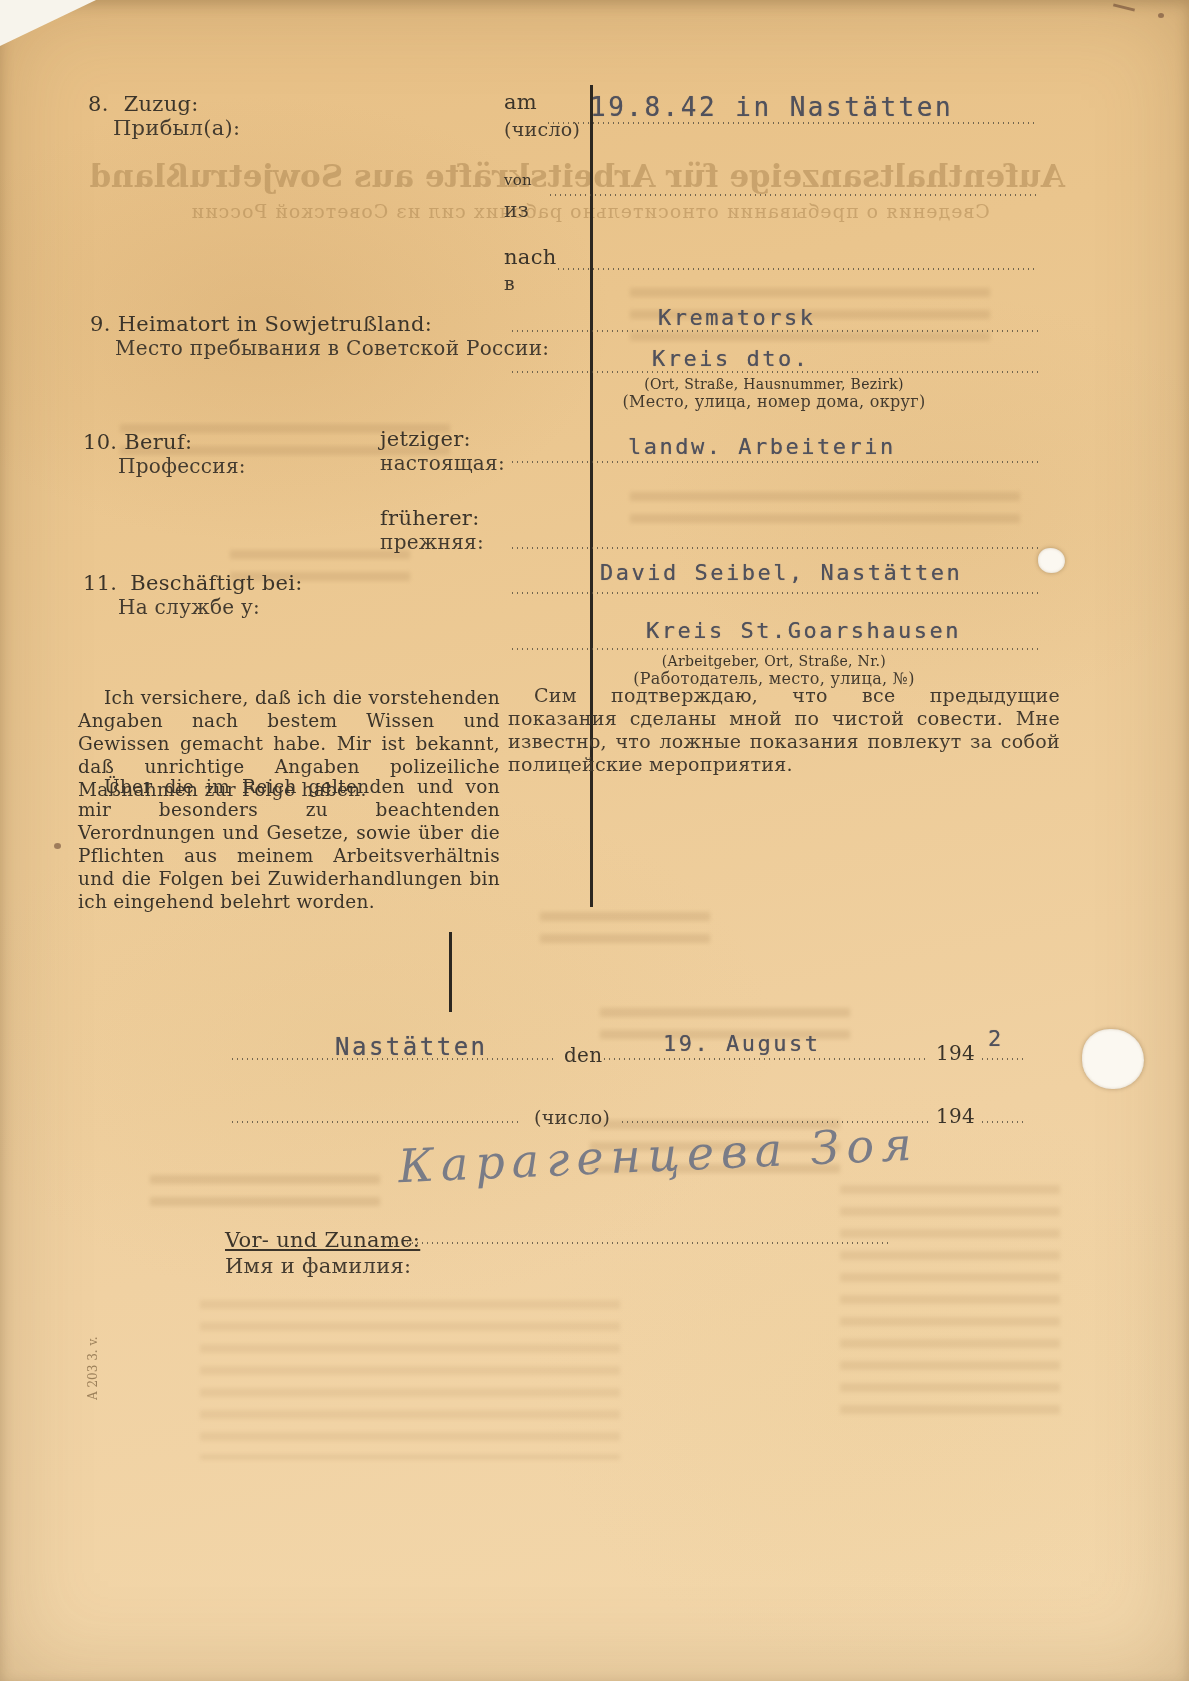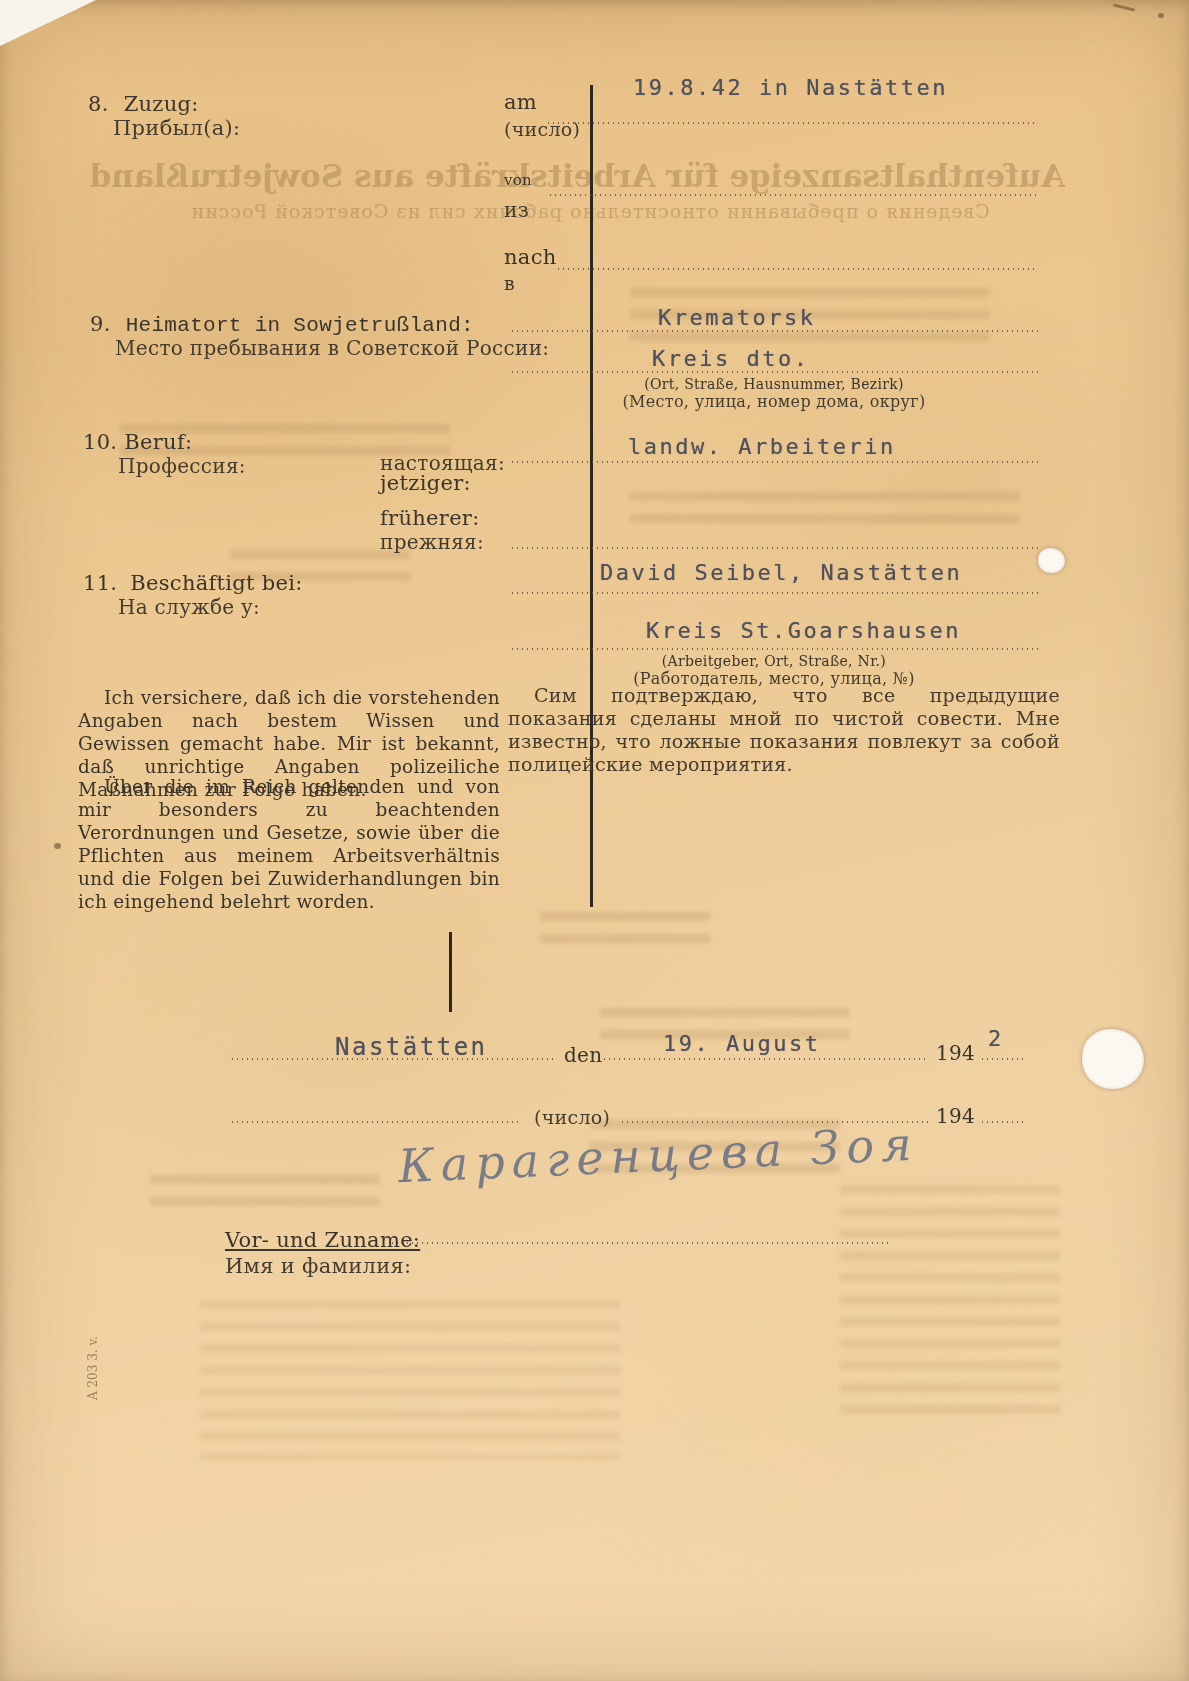--- a/index.html
+++ b/index.html
@@ -71,51 +71,51 @@
   <div class="abs divider" style="left:590px;top:85px;height:822px;"></div>
   <div class="abs divider" style="left:449px;top:932px;height:80px;"></div>
 
   <div class="abs frak" style="left:88px;top:92px;font-size:21px;">
     <span>8.</span>
     <span style="margin-left:8px;">Zuzug:</span>
   </div>
   <div class="abs cyr" style="left:113px;top:116px;font-size:21px;">Прибыл(а):</div>
 
   <div class="abs frak" style="left:504px;top:90px;font-size:21px;">am</div>
-  <div class="abs typed" style="left:590px;top:75px;font-size:22px;padding-left:43px;">19.8.42 in Nastätten</div>
+  <div class="abs typed" style="left:590px;top:92px;font-size:26px;">19.8.42 in Nastätten</div>
   <div class="abs dl" style="left:546px;top:122px;width:492px;"></div>
   <div class="abs cyr" style="left:504px;top:118px;font-size:19px;">(число)</div>
 
   <div class="abs frak" style="left:504px;top:171px;font-size:15px;">von</div>
   <div class="abs dl" style="left:548px;top:194px;width:490px;"></div>
   <div class="abs cyr" style="left:504px;top:198px;font-size:20px;">из</div>
 
   <div class="abs frak" style="left:504px;top:245px;font-size:21px;">nach</div>
   <div class="abs dl" style="left:556px;top:268px;width:482px;"></div>
   <div class="abs cyr" style="left:504px;top:272px;font-size:19px;">в</div>
 
   <div class="abs frak" style="left:90px;top:312px;font-size:21px;">
     <span>9.</span>
-    <span style="margin-left:8px;font-family:Liberation Mono, monospace;">Heimatort in Sowjetrußland:</span>
+    <span style="margin-left:0;">Heimatort in Sowjetrußland:</span>
   </div>
   <div class="abs cyr" style="left:115px;top:336px;font-size:20px;">Место пребывания в Советской России:</div>
 
   <div class="abs typed" style="left:658px;top:305px;font-size:22px;">Krematorsk</div>
   <div class="abs dl" style="left:510px;top:330px;width:528px;"></div>
   <div class="abs typed" style="left:652px;top:346px;font-size:22px;">Kreis dto.</div>
   <div class="abs dl" style="left:510px;top:371px;width:528px;"></div>
   <div class="abs frak cap" style="left:510px;top:376px;width:528px;font-size:14px;">(Ort, Straße, Hausnummer, Bezirk)</div>
   <div class="abs cyr cap" style="left:510px;top:392px;width:528px;font-size:16px;">(Место, улица, номер дома, округ)</div>
 
   <div class="abs frak" style="left:83px;top:430px;font-size:21px;">
     <span>10.</span>
     <span style="">Beruf:</span>
   </div>
   <div class="abs cyr" style="left:118px;top:454px;font-size:20px;">Профессия:</div>
-  <div class="abs frak" style="left:380px;top:427px;font-size:21px;margin-top:44px;">jetziger:</div>
+  <div class="abs frak" style="left:380px;top:427px;font-size:21px;">jetziger:</div>
   <div class="abs cyr" style="left:380px;top:451px;font-size:20px;">настоящая:</div>
   <div class="abs typed" style="left:628px;top:434px;font-size:22px;">landw. Arbeiterin</div>
   <div class="abs dl" style="left:510px;top:461px;width:528px;"></div>
 
   <div class="abs frak" style="left:380px;top:506px;font-size:21px;">früherer:</div>
   <div class="abs cyr" style="left:380px;top:530px;font-size:20px;">прежняя:</div>
   <div class="abs dl" style="left:510px;top:547px;width:528px;"></div>
 
   <div class="abs frak" style="left:83px;top:571px;font-size:21px;">
     <span>11.</span>

